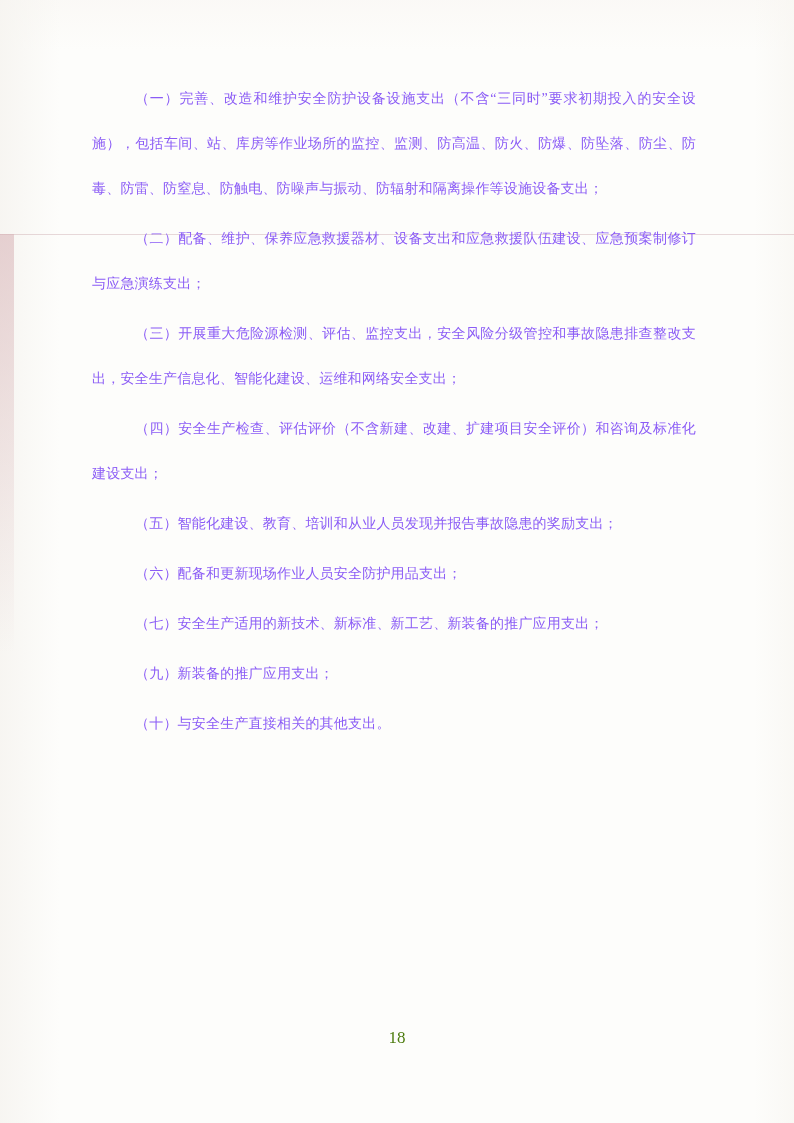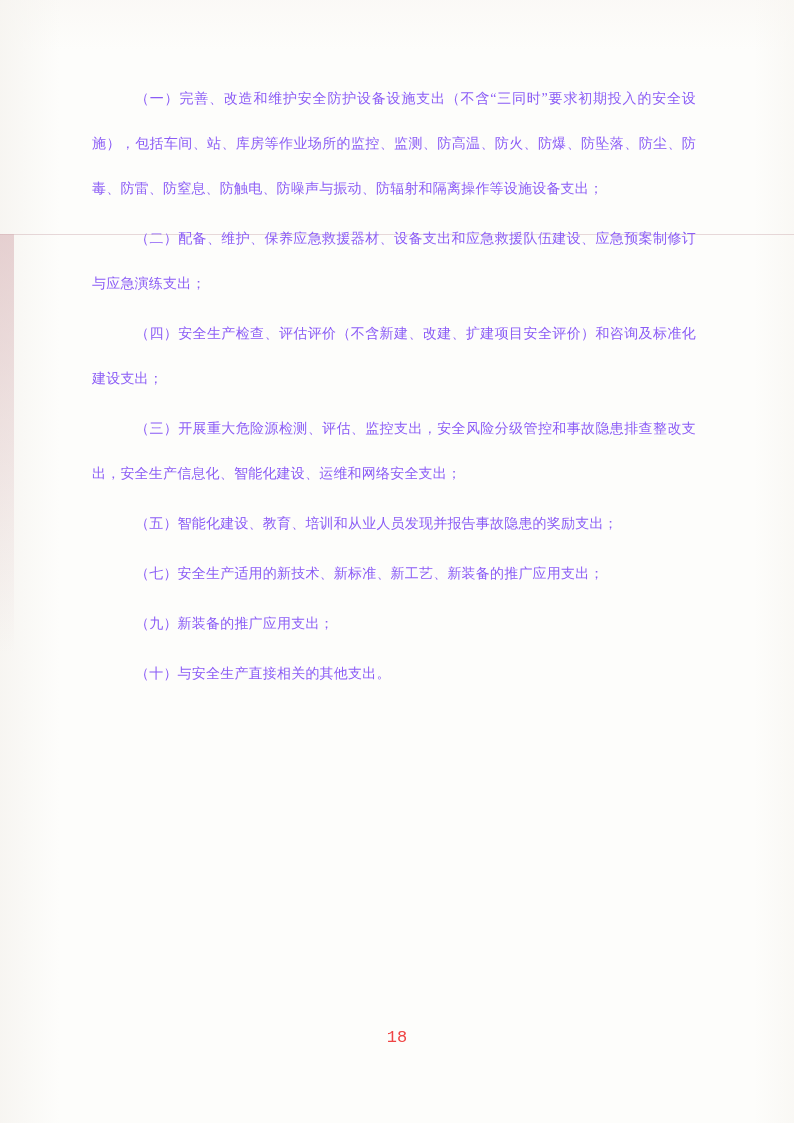--- a/index.html
+++ b/index.html
@@ -70,37 +70,38 @@
     font-weight: 500;
   }
 
   .page-number {
     position: absolute;
     left: 0;
     right: 0;
     top: 1028px;
     text-align: center;
     font-size: 17px;
-    color: #ef4444;
-    font-family: Liberation Mono, monospace;
+    color: #4d7c0f;
+    font-family: Liberation Serif, serif;
   }
 </style>
 </head>
 <body>
 
 <div class="page">
   <div class="scan-tint"></div>
   <div class="seam seam-top"></div>
   <div class="seam-left-mark"></div>
 
   <div class="content">
     <p class="para">（一）完善、改造和维护安全防护设备设施支出（不含“三同时”要求初期投入的安全设施），包括车间、站、库房等作业场所的监控、监测、防高温、防火、防爆、防坠落、防尘、防毒、防雷、防窒息、防触电、防噪声与振动、防辐射和隔离操作等设施设备支出；</p>
     <p class="para">（二）配备、维护、保养应急救援器材、设备支出和应急救援队伍建设、应急预案制修订与应急演练支出；</p>
+    <p class="para">（三）开展重大危险源检测、评估、监控支出，安全风险分级管控和事故隐患排查整改支出，安全生产信息化、智能化建设、运维和网络安全支出；</p>
     <p class="para">（四）安全生产检查、评估评价（不含新建、改建、扩建项目安全评价）和咨询及标准化建设支出；</p>
-    <p class="para">（三）开展重大危险源检测、评估、监控支出，安全风险分级管控和事故隐患排查整改支出，安全生产信息化、智能化建设、运维和网络安全支出；</p>
     <p class="para">（五）智能化建设、教育、培训和从业人员发现并报告事故隐患的奖励支出；</p>
+    <p class="para">（六）配备和更新现场作业人员安全防护用品支出；</p>
     <p class="para">（七）安全生产适用的新技术、新标准、新工艺、新装备的推广应用支出；</p>
     <p class="para">（九）新装备的推广应用支出；</p>
     <p class="para">（十）与安全生产直接相关的其他支出。</p>
   </div>
 
   <div class="page-number">18</div>
 </div>
 
 </body></html>

